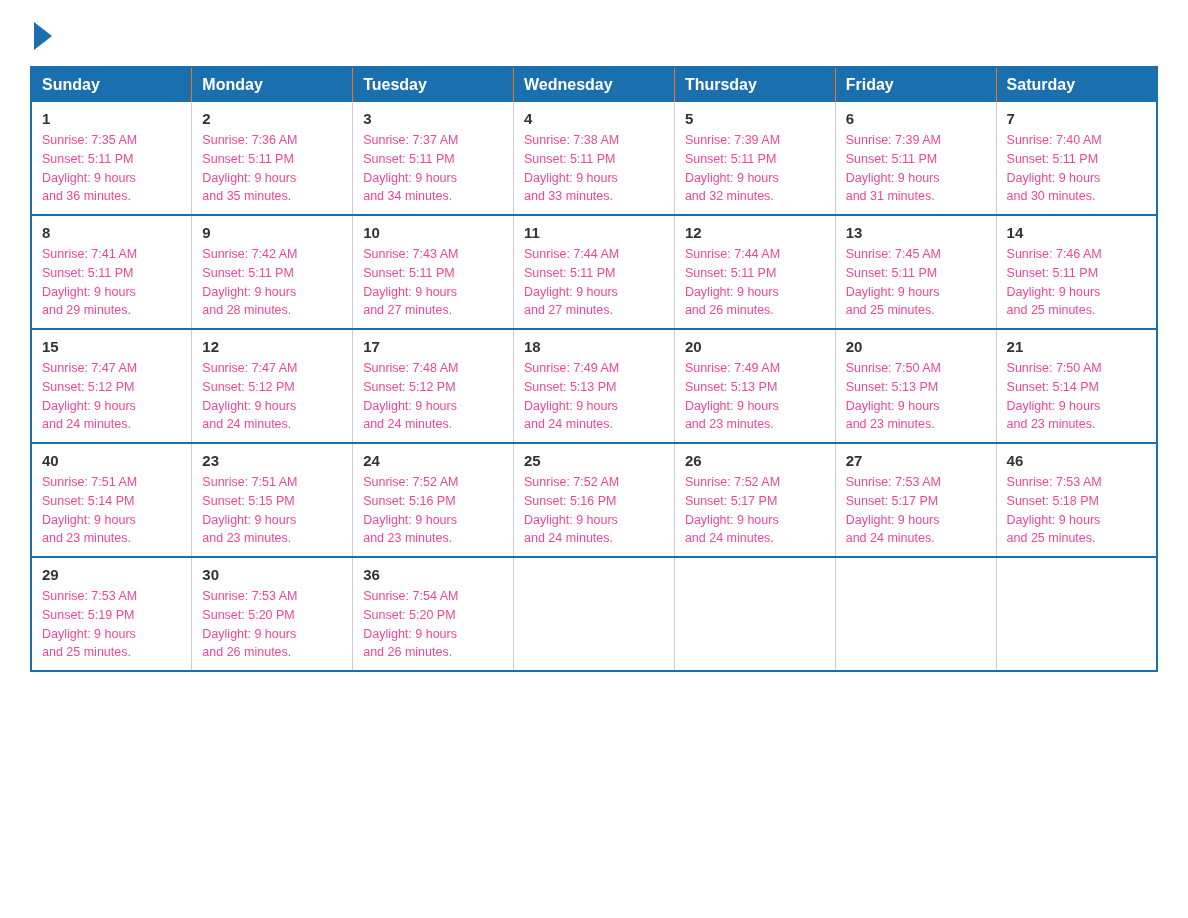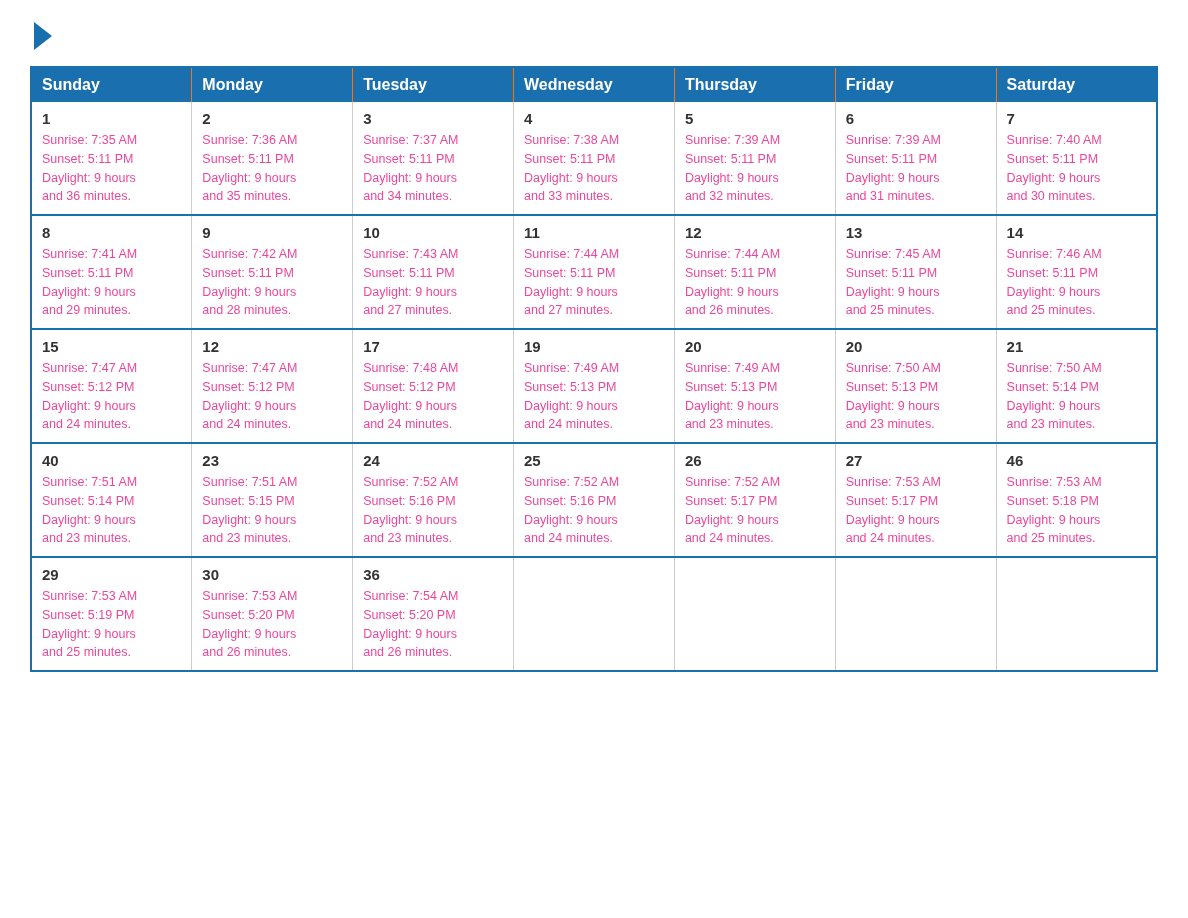--- a/index.html
+++ b/index.html
@@ -289,21 +289,21 @@
         <td>
         <span class="day-number">17</span>
         <span class="day-info">
           Sunrise: 7:48 AM<br>
           Sunset: 5:12 PM<br>
           Daylight: 9 hours<br>
           and 24 minutes.
         </span>
       </td>
         <td>
-        <span class="day-number">19</span>
+        <span class="day-number">18</span>
         <span class="day-info">
           Sunrise: 7:49 AM<br>
           Sunset: 5:13 PM<br>
           Daylight: 9 hours<br>
           and 24 minutes.
         </span>
       </td>
         <td>
         <span class="day-number">20</span>
         <span class="day-info">

